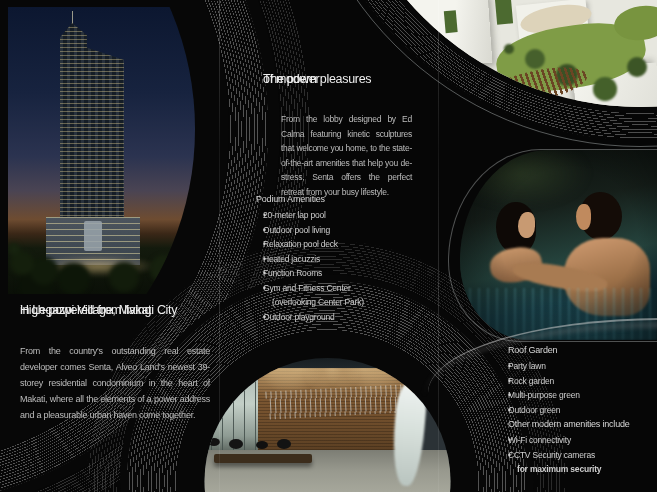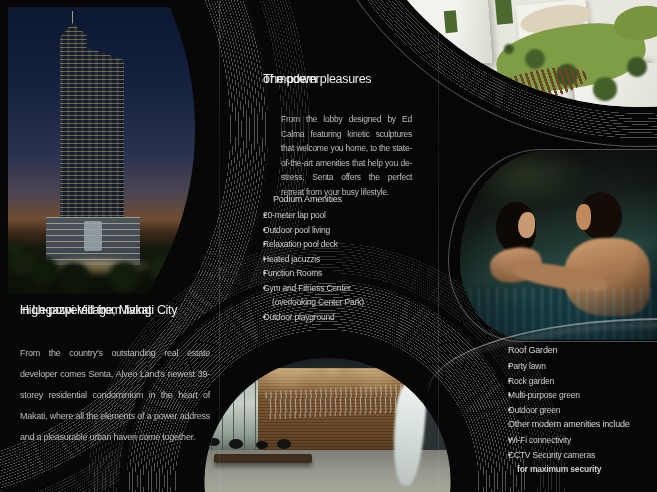--- a/index.html
+++ b/index.html
@@ -129,33 +129,33 @@
   .l-seats{left:8px;top:88px;width:12px;height:8px;border-radius:50%;background:#121212;
     box-shadow:22px 2px 0 1px #141414,48px 3px 0 0 #101010,70px 2px 0 1px #131313;filter:blur(.6px);}
 
   
   .fold{top:0;width:1px;height:492px;
     background:linear-gradient(180deg,rgba(255,255,255,.20),rgba(255,255,255,.06) 30%,rgba(255,255,255,.16) 58%,rgba(255,255,255,.05) 100%);}
   .fold-1{left:219px;} .fold-2{left:438px;}
 
   
   .headline{color:#efefef;font-size:12.5px;line-height:19px;letter-spacing:-.3px;font-weight:400;}
-  .body-copy{color:#bdbdbd;font-size:9px;line-height:21px;letter-spacing:-.25px;text-align:justify;}
+  .body-copy{color:#bdbdbd;font-size:9px;line-height:16px;letter-spacing:-.25px;text-align:justify;}
   .list-title{color:#d8d8d8;font-size:9px;letter-spacing:-.2px;}
   ul.amenities{margin:0;padding:0;list-style:none;position:absolute;}
   ul.amenities li{position:static;display:flex;gap:4px;color:#cfcfcf;font-size:8.5px;line-height:14.5px;letter-spacing:-.2px;}
   ul.amenities .blt{position:static;color:#cfcfcf;}
   .sub-note{position:static;color:#a8a8a8;font-size:7.5px;line-height:14px;letter-spacing:-.1px;padding-left:9px;}
   .continuation{position:static;color:#cfcfcf;font-size:8.5px;line-height:14.5px;letter-spacing:-.2px;padding-left:9px;font-weight:bold;}
 
   .left-headline{left:20px;top:301px;width:190px;}
   .left-body{left:20px;top:343px;width:190px;}
   .mid-headline{left:263px;top:70px;width:160px;}
   .mid-body{left:263px;top:112px;width:131px;font-size:8.5px;line-height:14.5px;margin-left:18px;}
-  .podium-title{left:273px;top:194px;}
+  .podium-title{left:256px;top:194px;}
   .podium-list{left:263px;top:208px;width:150px;}
   .roof-title{left:508px;top:345px;}
   .roof-list{left:508px;top:359px;width:130px;}
   .other-title{left:508px;top:419px;}
   .other-list{left:508px;top:433px;width:130px;}
 </style>
 </head>
 <body>
 
 <div class="page">

